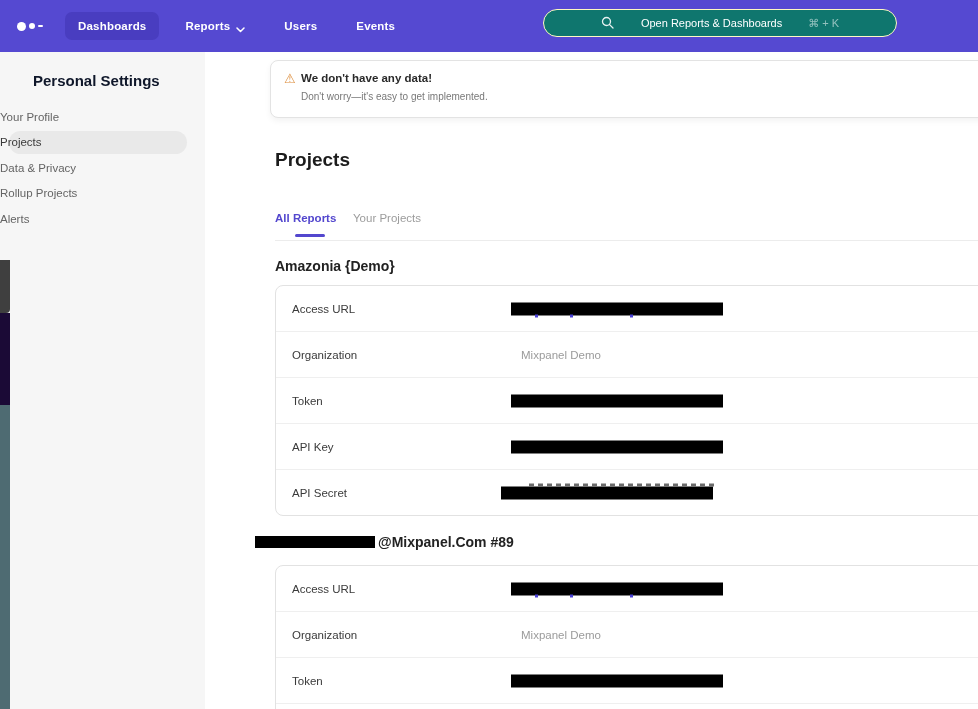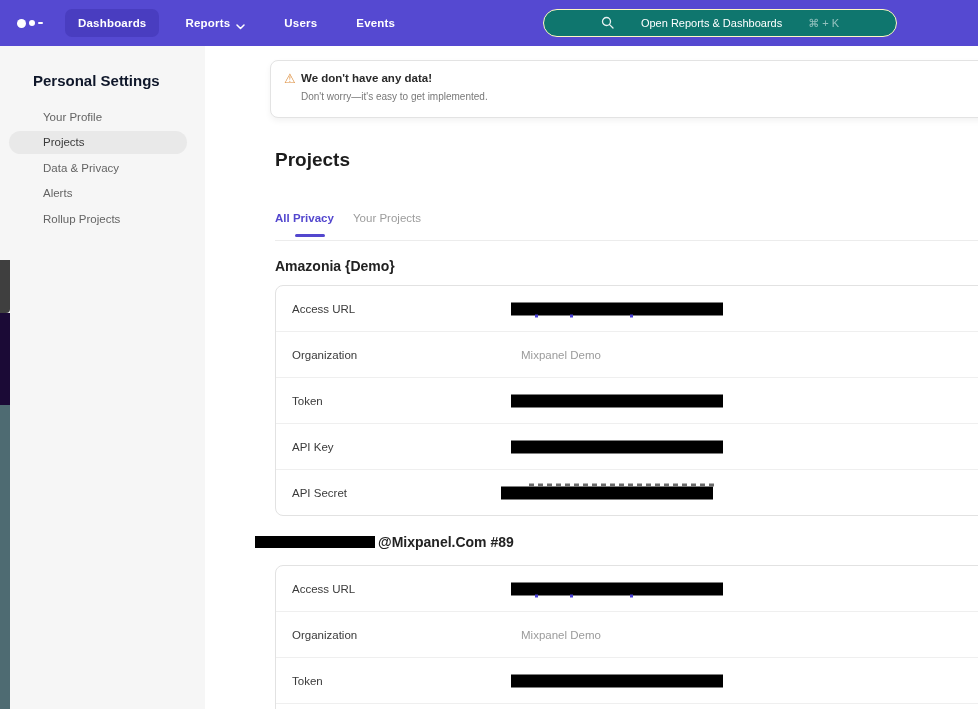--- a/index.html
+++ b/index.html
@@ -1,20 +1,20 @@
 <!DOCTYPE html>
 <html><head>
 <meta charset="utf-8">
 <style>
   * { margin:0; padding:0; box-sizing:border-box; }
   html,body { width:978px; height:709px; overflow:hidden; background:#fff;
               font-family:"Liberation Sans", sans-serif; position:relative; }
 
   
-  .topbar { position:absolute; left:0; top:0; width:978px; height:46px;
+  .topbar { position:absolute; left:0; top:0; width:978px; height:52px;
             background:#5549d1; display:flex; align-items:center; z-index:30; }
   .logo { margin-left:17px; width:36px; display:flex; align-items:center; gap:3px; cursor:pointer; }
   .logo .d1 { width:9px; height:9px; border-radius:50%; background:#fff; }
   .logo .d2 { width:6px; height:6px; border-radius:50%; background:#fff; }
   .logo .d3 { width:5px; height:2.5px; border-radius:2px; background:#fff; }
   .nav { display:flex; align-items:center; margin-left:12px; }
   .nav-item { color:#fff; font-size:11.5px; font-weight:600; letter-spacing:.2px;
               padding:8px 13px; border-radius:7px; margin-right:13px; cursor:pointer;
               display:flex; align-items:center; gap:6px; white-space:nowrap; }
   .nav-item.active { background:#493dc0; }
@@ -29,21 +29,21 @@
   .strip { position:absolute; left:0; width:10px; z-index:40; }
   .strip.s1 { top:260px; height:53px; background:#3f3f3f; border-radius:0 0 4px 0; }
   .strip.s2 { top:313px; height:92px; background:#1b0a36; }
   .strip.s3 { top:405px; height:304px; background:#4e6b72; }
 
   
   .sidebar { position:absolute; left:0; top:46px; width:205px; height:663px; background:#f6f6f6; }
   .sidebar-title { position:absolute; left:33px; top:26px; font-size:15px; font-weight:700; color:#0f172a; }
   .side-list { position:absolute; left:0; top:58px; width:205px; }
   .side-item { position:relative; height:25.5px; display:flex; align-items:center;
-               padding-left:43px; font-size:11.5px; color:#646464; cursor:pointer; }
+               font-size:11.5px; color:#646464; cursor:pointer; }
   .side-item span { position:relative; z-index:2; }
   .side-item.active { color:#3a3a3a; }
   .side-item.active::before { content:''; position:absolute; left:9px; right:18px; top:1px; bottom:1px;
                background:#e9e9e9; border-radius:13px; }
 
   
   .main { position:absolute; left:205px; top:46px; width:773px; height:663px; background:#fff; overflow:hidden; }
 
   .banner { position:absolute; left:65px; top:14px; width:730px; height:58px;
             background:#fff; border:1px solid #e3e3e3; border-radius:8px;
@@ -132,39 +132,39 @@
     <div class="side-item">
         <span>Your Profile</span>
       </div>
     <div class="side-item active">
         <span>Projects</span>
       </div>
     <div class="side-item">
         <span>Data &amp; Privacy</span>
       </div>
     <div class="side-item">
+        <span>Rollup Projects</span>
+      </div>
+    <div class="side-item">
         <span>Alerts</span>
-      </div>
-    <div class="side-item">
-        <span>Rollup Projects</span>
       </div>
   </div>
 </aside>
 
 <main class="main">
 
   <div class="banner">
     <span class="banner-icon">⚠</span>
     <div class="banner-title">We don't have any data!</div>
     <div class="banner-sub">Don't worry—it's easy to get implemented.</div>
   </div>
 
   <h1 class="page-title">Projects</h1>
 
-  <div class="tab t1">All Privacy</div>
+  <div class="tab t1">All Reports</div>
   <div class="tab t2">Your Projects</div>
   <div class="tab-underline"></div>
   <div class="tab-divider"></div>
 
   <div class="proj-name p1">
     <span>Amazonia {Demo}</span>
   </div>
   <section class="card c1">
     <div class="row">
       <span class="rlabel">Access URL</span>

